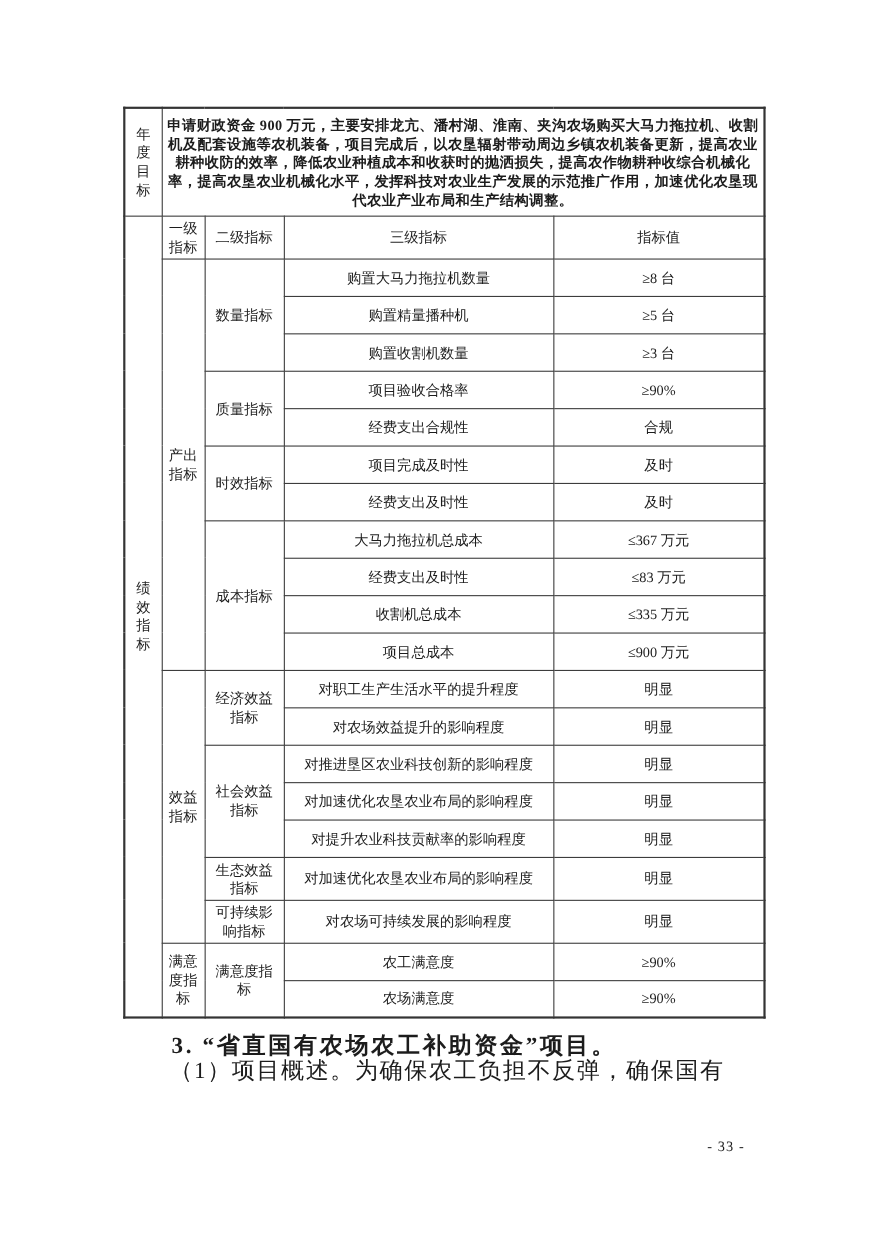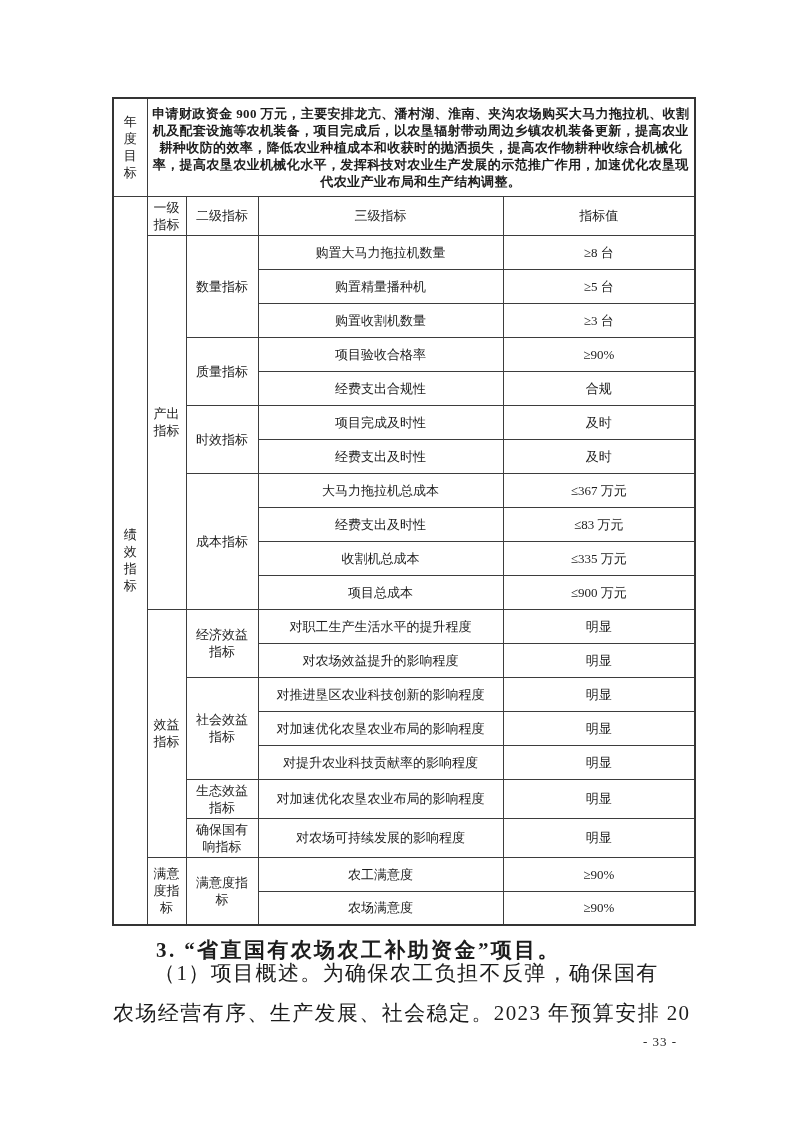--- a/index.html
+++ b/index.html
@@ -187,21 +187,21 @@
         <td class="l3">对提升农业科技贡献率的影响程度</td>
         <td>明显</td>
       </tr>
       <tr class="data-row">
         <td>生态效益
 指标</td>
         <td class="l3">对加速优化农垦农业布局的影响程度</td>
         <td>明显</td>
       </tr>
       <tr class="data-row">
-        <td>确保国有
+        <td>可持续影
 响指标</td>
         <td class="l3">对农场可持续发展的影响程度</td>
         <td>明显</td>
       </tr>
       <tr class="data-row">
         <td rowspan="2">满意
 度指
 标</td>
         <td rowspan="2">满意度指
 标</td>
@@ -210,16 +210,15 @@
       </tr>
       <tr class="data-row">
         <td class="l3">农场满意度</td>
         <td>≥90%</td>
       </tr>
     </tbody>
   </table>
 
   <div class="heading">3. “省直国有农场农工补助资金”项目。</div>
   <div class="para-line para-line1">（1）项目概述。为确保农工负担不反弹，确保国有</div>
-  <div class="para-line para-line2">农场经营有序、生产发展、社会稳定。2023 年预算安排 20</div>
   <div class="page-num">- 33 -</div>
 
 </div>
 
 </body></html>

